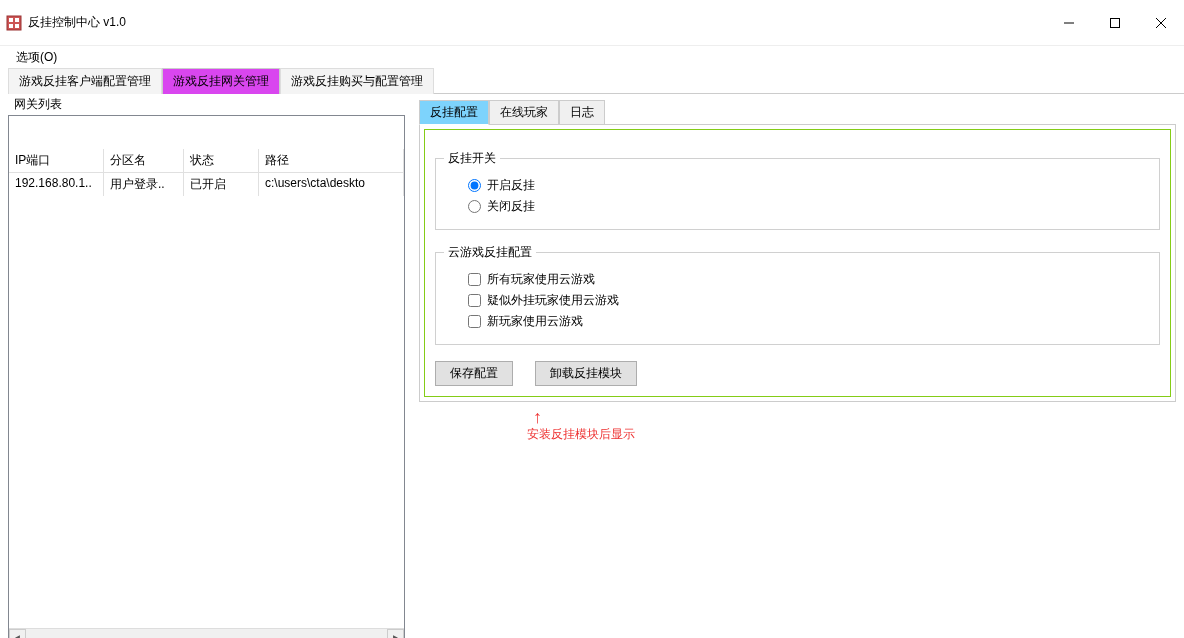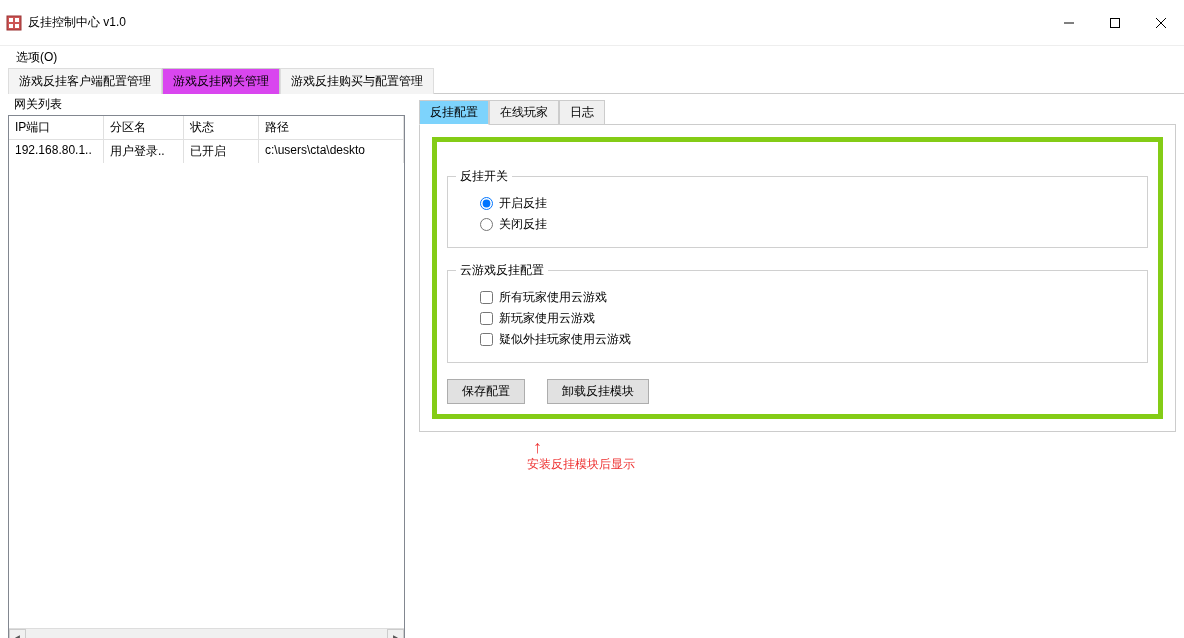--- a/index.html
+++ b/index.html
@@ -87,20 +87,21 @@
   border: 1px solid #828790;
   display:flex;
   flex-direction:column;
   min-height:0;
 }
 .table-head {
   display:flex;
   background:#fff;
   border-bottom: 1px solid #e0e0e0;
   font-weight: normal;
+  margin-top: 33px;
 }
 .th, .td {
   padding: 3px 6px;
   border-right: 1px solid #e0e0e0;
   overflow: hidden;
   white-space: nowrap;
   text-overflow: clip;
 }
 .col-ip { width: 95px; }
 .col-zone { width: 80px; }
@@ -145,23 +146,23 @@
   border-bottom:1px solid #fff;
   position:relative; z-index:2;
 }
 .inner-body {
   border:1px solid #ccc;
   flex:0 0 auto;
   margin-top:-1px;
   padding: 0;
 }
 .red-box {
-  border:5px solid #84cc16;
-  margin: 12px;
-  padding: 26px 10px 10px 10px;
+  border:1px solid #84cc16;
+  margin: 4px;
+  padding: 20px 10px 10px 10px;
 }
 .radio-row, .check-row {
   display:flex; align-items:center;
   margin: 4px 0 4px 24px;
 }
 .radio-row input, .check-row input { margin-right: 6px; }
 .btn-row {
   display:flex;
   gap: 22px;
   margin-top: 16px;
@@ -291,25 +292,25 @@
         </fieldset>
 
         <fieldset class="group">
           <legend>云游戏反挂配置</legend>
           <label class="check-row">
             <input type="checkbox" style="">
             <span>所有玩家使用云游戏</span>
           </label>
           <label class="check-row">
             <input type="checkbox" style="">
-            <span>新玩家使用云游戏</span>
+            <span>疑似外挂玩家使用云游戏</span>
           </label>
           <label class="check-row">
             <input type="checkbox" style="">
-            <span>疑似外挂玩家使用云游戏</span>
+            <span>新玩家使用云游戏</span>
           </label>
         </fieldset>
 
         <div class="btn-row">
           <button class="wbtn">保存配置</button>
           <button class="wbtn">卸载反挂模块</button>
         </div>
       </div>
     </div>
 

